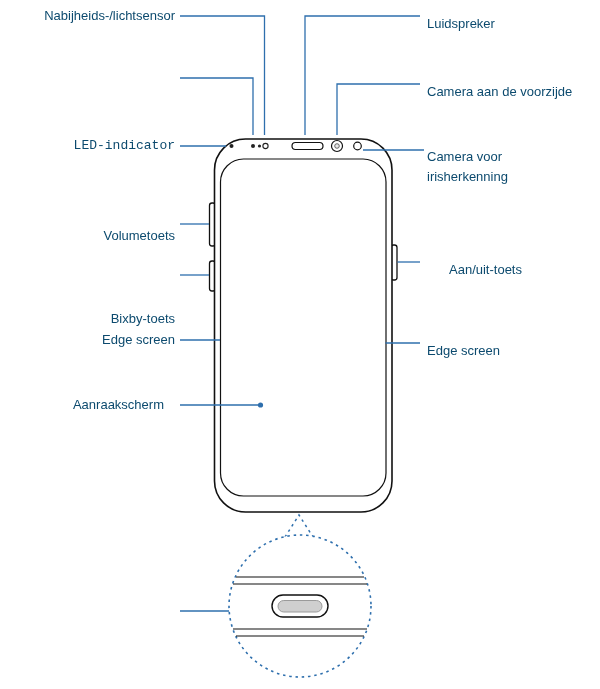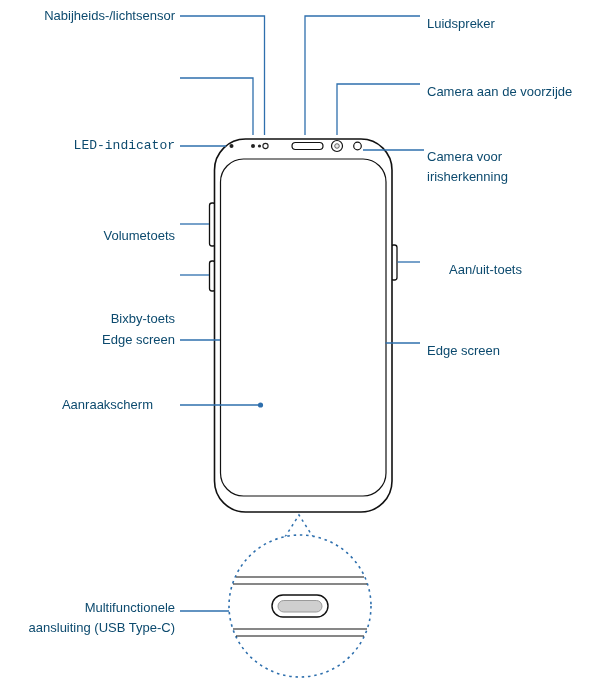--- a/index.html
+++ b/index.html
@@ -80,24 +80,22 @@
 
 
   <div class="label left" style="top:138px; right:425px;font-family:Liberation Mono, monospace;">LED-indicator</div>
 
   <div class="label left" style="top:228px; right:425px;">Volumetoets</div>
 
   <div class="label left" style="top:267px; right:425px;margin-top:44px;">Bixby-toets</div>
 
   <div class="label left" style="top:332px; right:425px;">Edge screen</div>
 
-  <div class="label left" style="top:397px; right:447px;">Aanraakscherm</div>
+  <div class="label left" style="top:397px; right:436px;">Aanraakscherm</div>
 
-  <div class="label left two-line" style="top:598px; right:425px;">Multifunctionele
-aansluiting (USB Type-C)</div>
 
   <div class="label right" style="top:8px; left:427px;">Luidspreker</div>
 
   <div class="label right" style="top:76px; left:427px;">Camera aan de voorzijde</div>
 
   <div class="label right two-line" style="top:139px; left:427px;">Camera voor
 irisherkenning</div>
 
   <div class="label right" style="top:254px; left:449px;">Aan/uit-toets</div>
 

